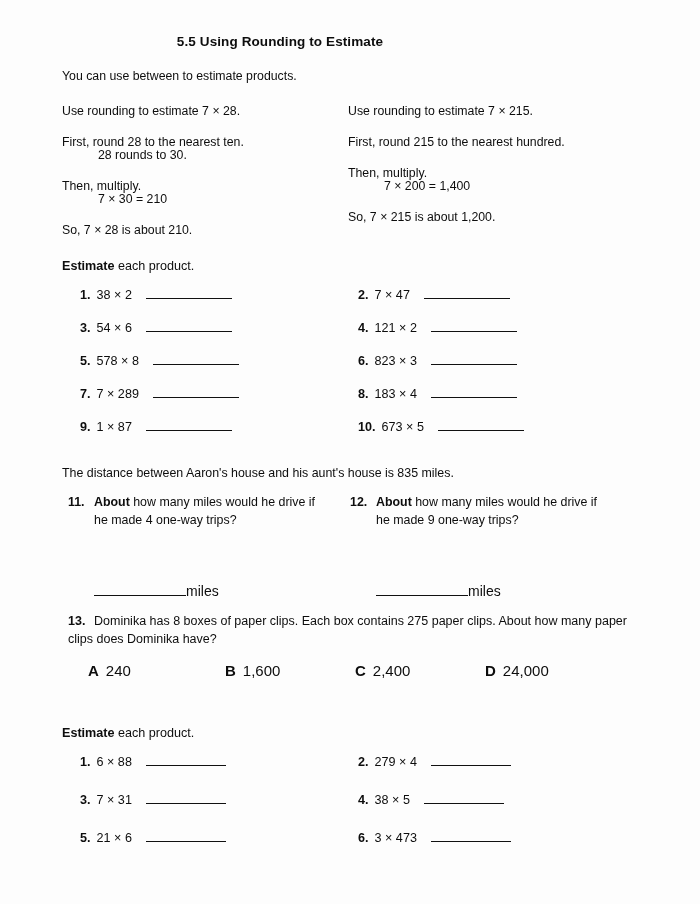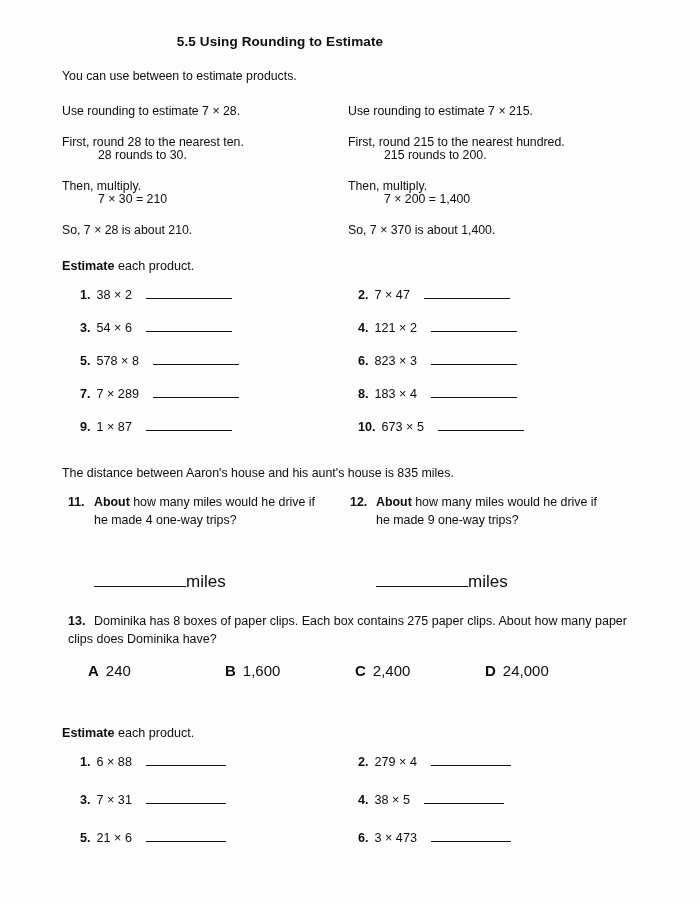--- a/index.html
+++ b/index.html
@@ -119,22 +119,22 @@
     position: absolute;
     left: 0;
     top: 0;
   }
   .wp .wbody {
     padding-left: 26px;
   }
   .wp .wbody b { font-weight: bold; }
   .answer-line {
     position: absolute;
-    bottom: 8px;
-    font-size: 17px;
+    bottom: 0;
+    font-size: 14px;
     white-space: nowrap;
   }
   .answer-line .ul {
     display: inline-block;
     border-bottom: 1.5px solid #111;
     width: 92px;
     height: 12px;
   }
   .answer-line .unit {
     margin-left: 0;
@@ -196,26 +196,25 @@
       <div class="ex-line">Then, multiply.</div>
       <div class="ex-line ex-indent">7 × 30 = 210</div>
       <div class="ex-gap"></div>
       <div class="ex-line">So, 7 × 28 is about 210.</div>
     </div>
 
     <div class="ex-col right">
       <div class="ex-line">Use rounding to estimate 7 × 215.</div>
       <div class="ex-gap"></div>
       <div class="ex-line">First, round 215 to the nearest hundred.</div>
-      <div class="ex-line ex-indent">215 rounds to 200.</div>
       <div class="ex-gap"></div>
       <div class="ex-line">Then, multiply.</div>
       <div class="ex-line ex-indent">7 × 200 = 1,400</div>
       <div class="ex-gap"></div>
-      <div class="ex-line">So, 7 × 370 is about 1,400.</div>
+      <div class="ex-line">So, 7 × 215 is about 1,200.</div>
     </div>
 
   </div>
 
   <div class="section-head" style="margin-top:4px;">
     <b>Estimate</b><span> each product.</span>
   </div>
 
   <div class="problems" id="section1-problems">
       <div class="prob-row" style="height: 33px;">

